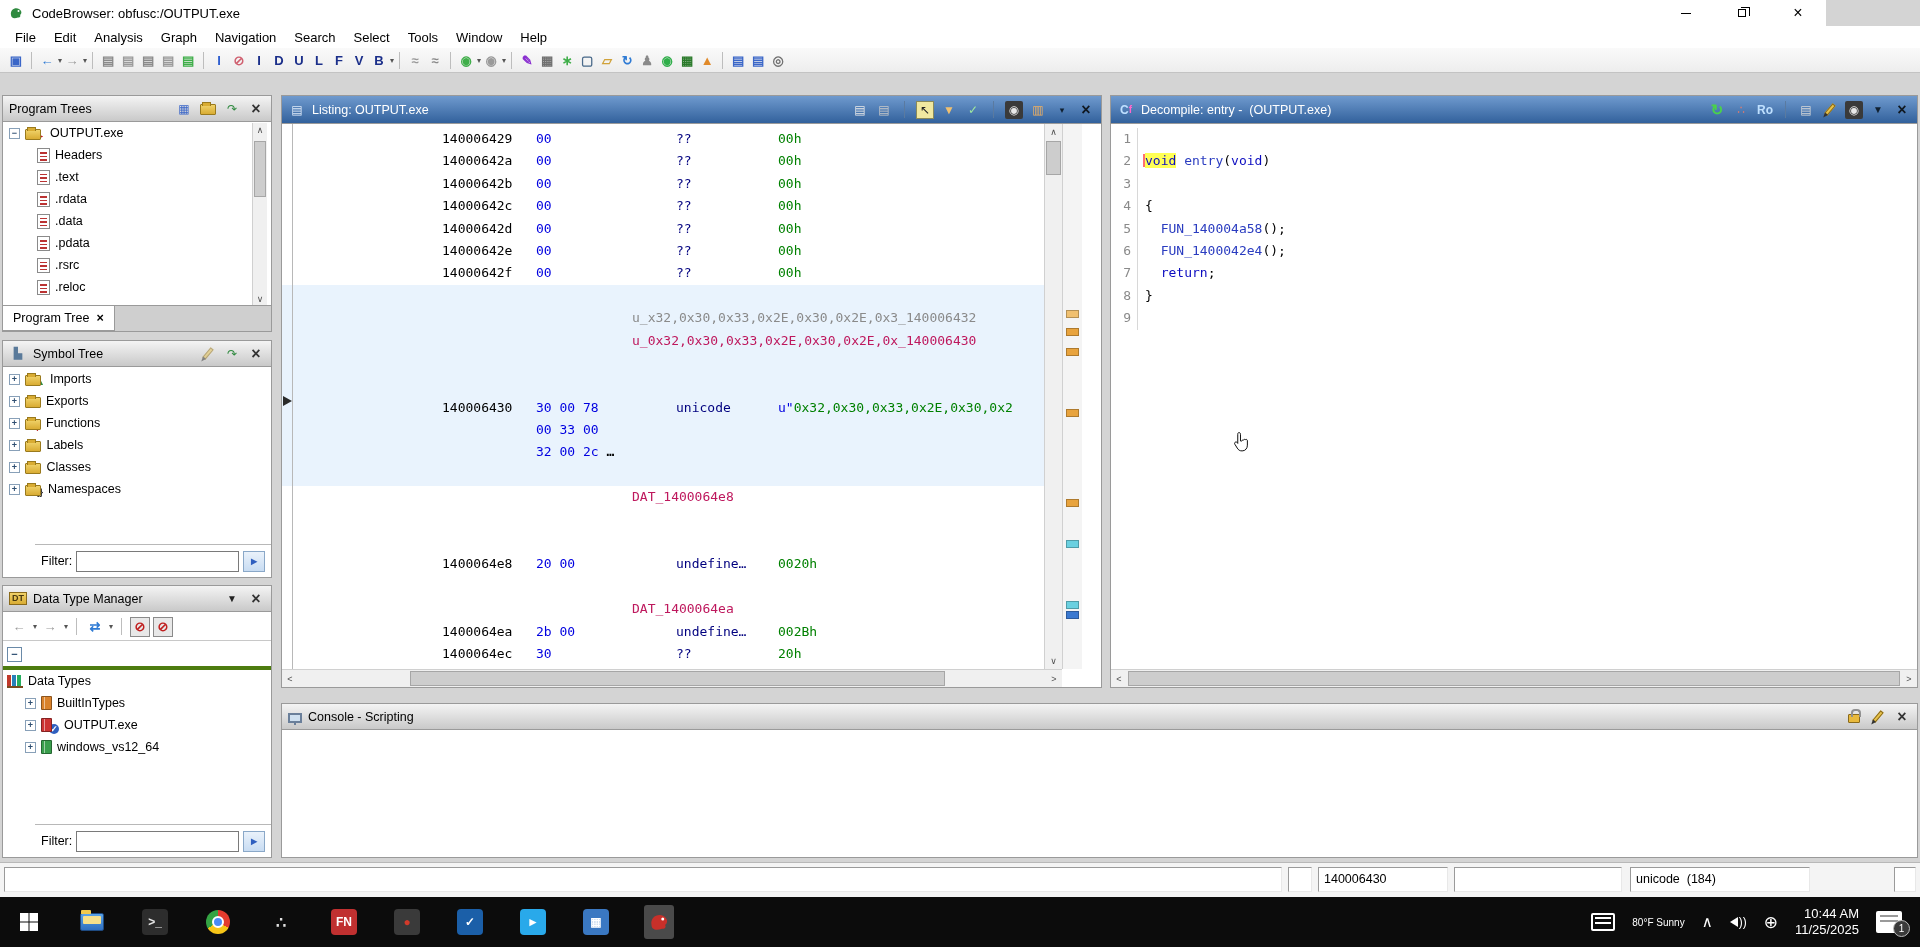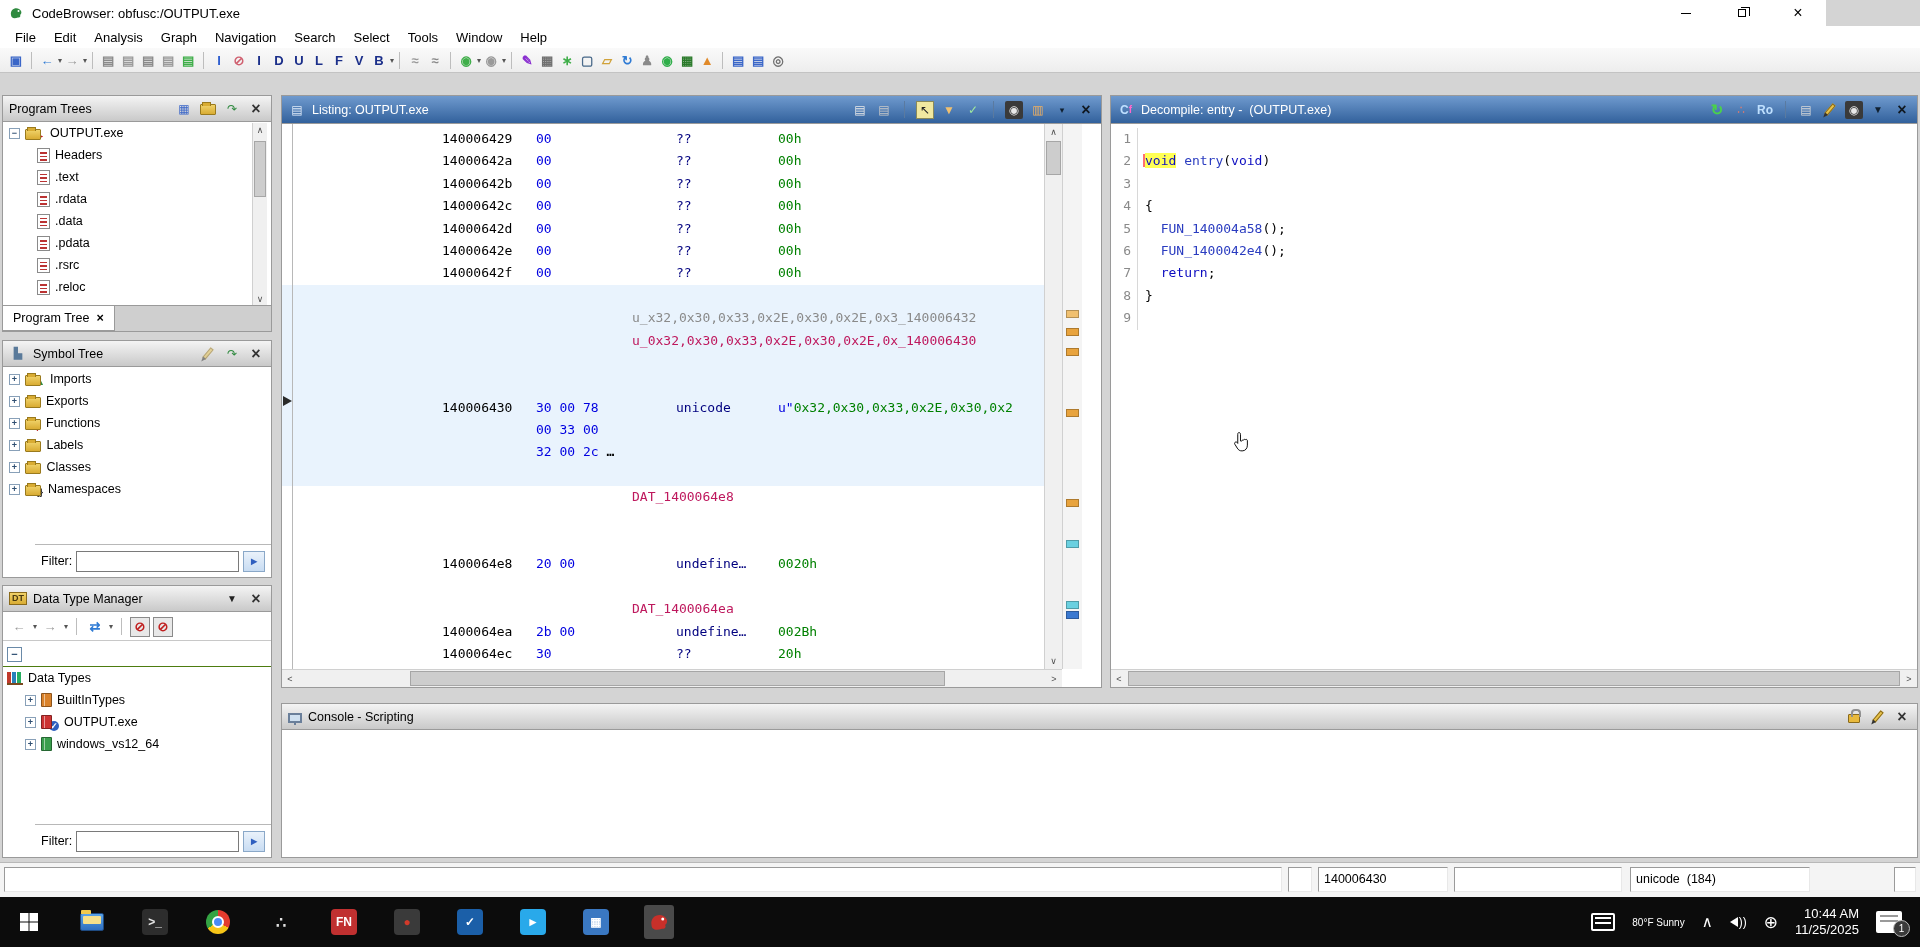--- a/index.html
+++ b/index.html
@@ -338,21 +338,21 @@
     <span class="tsep"></span>
     <span class="tbtn" style="color:#2f7bd4">⇄</span>
       <span class="tdd">▾</span>
     <span class="tsep"></span>
     <span class="tbtn" style="border:1px solid #8a8a8a;background:#e8e8e8;color:#c02020">⊘</span>
     <span class="tbtn" style="border:1px solid #8a8a8a;background:#e8e8e8;color:#c02020">⊘</span>
   </div>
   <div style="position:absolute;left:4px;top:58px;">
     <span style="display:inline-block;width:15px;height:15px;border:1px solid #6a8aa8;background:#fff;color:#2f4f72;font:bold 11px/13px 'Liberation Sans',sans-serif;text-align:center">−</span>
   </div>
-  <div id="dtm-body" style="position:absolute;left:0;top:80px;right:0;bottom:34px;overflow:hidden;border-top:1px solid #4d7c0f">
+  <div id="dtm-body" style="position:absolute;left:0;top:80px;right:0;bottom:34px;overflow:hidden;border-top:4px solid #4d7c0f">
       <div class="trow" style="padding-left: 4px;">
         <span class="shelf">
           <i style="background: rgb(192, 57, 43);"></i>
           <i style="background: rgb(41, 128, 185);"></i>
           <i style="background: rgb(39, 174, 96);"></i>
         </span>
         <span>Data Types</span>
       </div>
       <div class="trow indent1" style="padding-left: 22px;">
         <span class="exp">+</span>

